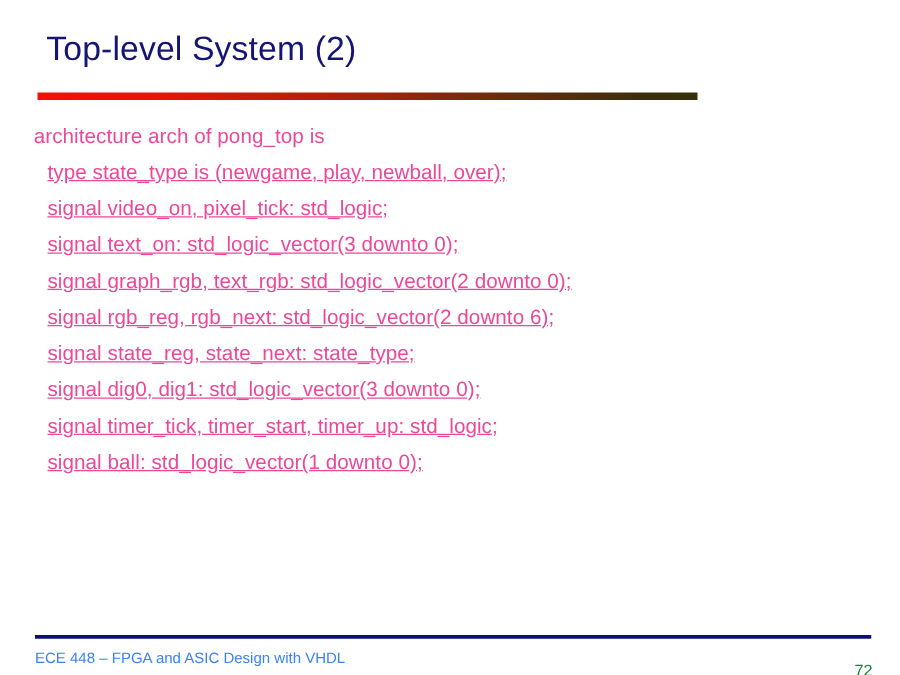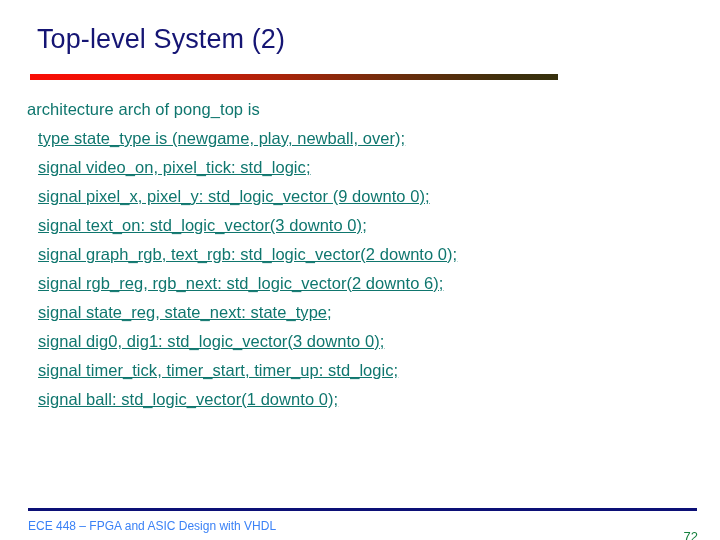--- a/index.html
+++ b/index.html
@@ -50,21 +50,21 @@
   .body-block {
     position: absolute;
     left: 27px;
     top: 95px;
     width: 670px;
   }
   .code-line {
     font-size: 16.5px;
     line-height: 29px;
     height: 29px;
-    color: #0f766e;
+    color: #ec4899;
     white-space: pre;
     letter-spacing: 0.05px;
   }
   .code-line.indent {
     padding-left: 11px;
     text-decoration: underline;
   }
 
   
   .footer-rule {
@@ -101,21 +101,20 @@
 <div class="slide">
 
   <div class="title">Top-level System (2)</div>
 
   <div class="title-rule"></div>
 
   <div class="body-block">
     <div class="code-line">architecture arch of pong_top is</div>
     <div class="code-line indent">type state_type is (newgame, play, newball, over);</div>
     <div class="code-line indent">signal video_on, pixel_tick: std_logic;</div>
-    <div class="code-line indent">signal pixel_x, pixel_y: std_logic_vector (9 downto 0);</div>
     <div class="code-line indent">signal text_on: std_logic_vector(3 downto 0);</div>
     <div class="code-line indent">signal graph_rgb, text_rgb: std_logic_vector(2 downto 0);</div>
     <div class="code-line indent">signal rgb_reg, rgb_next: std_logic_vector(2 downto 6);</div>
     <div class="code-line indent">signal state_reg, state_next: state_type;</div>
     <div class="code-line indent">signal dig0, dig1: std_logic_vector(3 downto 0);</div>
     <div class="code-line indent">signal timer_tick, timer_start, timer_up: std_logic;</div>
     <div class="code-line indent">signal ball: std_logic_vector(1 downto 0);</div>
   </div>
 
   <div class="footer-rule"></div>

